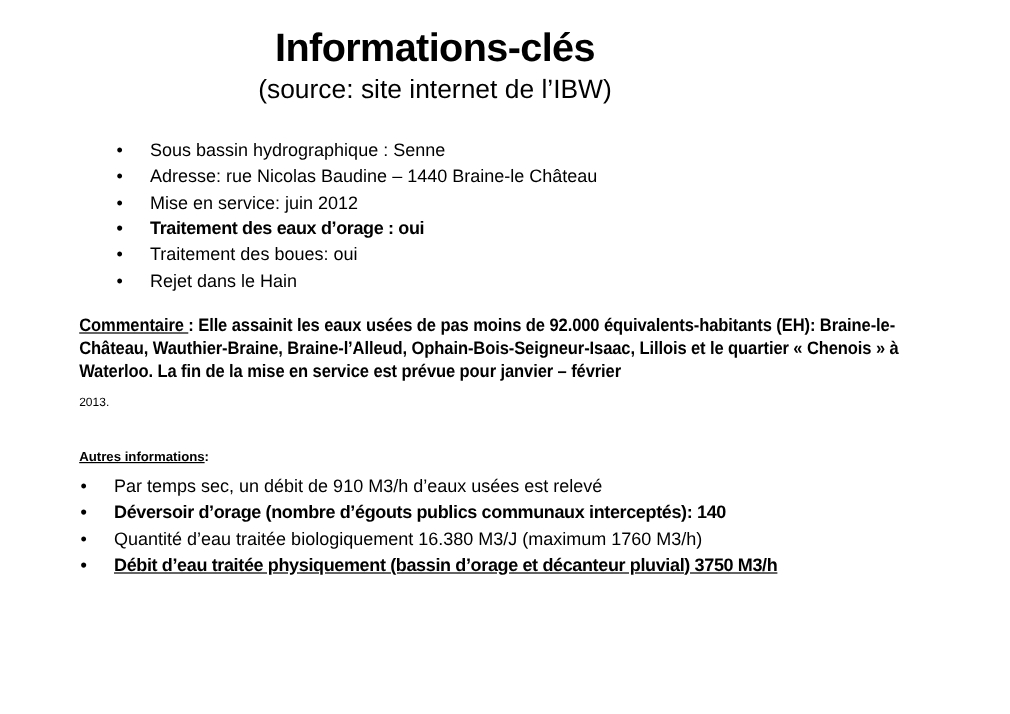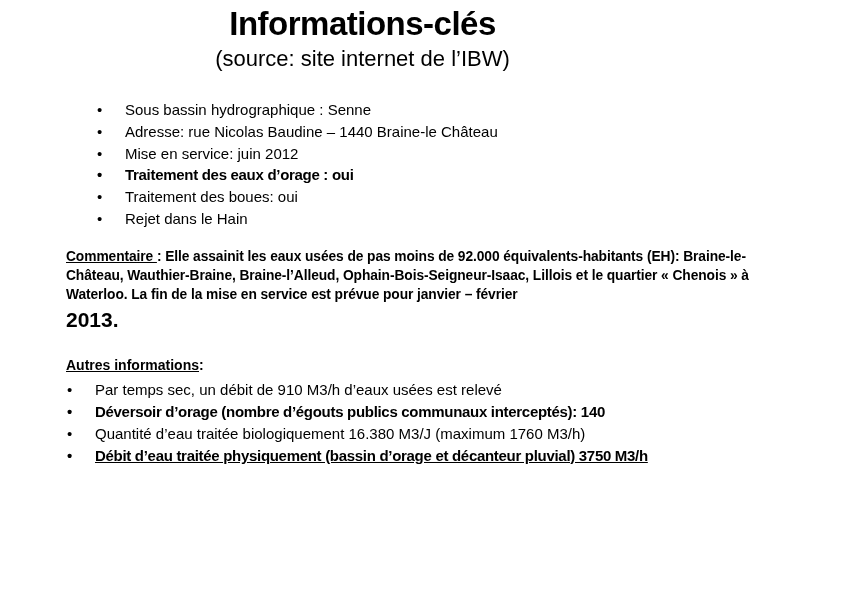--- a/index.html
+++ b/index.html
@@ -12,21 +12,21 @@
     height: 595px;
     overflow: hidden;
     font-family: "Liberation Sans", sans-serif;
     color: #000000;
   }
   .slide {
     position: relative;
     width: 725px;
     height: 595px;
     box-sizing: border-box;
-    padding-top: 4px;
+    padding-top: 20px;
   }
   .title {
     text-align: center;
     font-size: 33px;
     font-weight: 700;
     letter-spacing: -0.5px;
     line-height: 40px;
   }
   .subtitle {
     text-align: center;
@@ -63,27 +63,27 @@
     width: 775px;
     transform: scaleX(0.92);
     transform-origin: 0 0;
     font-size: 15px;
     font-weight: 700;
     line-height: 19.2px;
     letter-spacing: -0.1px;
   }
   .year-line {
     margin: 7px 0 0 66px;
-    font-size: 21px;
-    font-weight: 700;
+    font-size: 10px;
+    font-weight: 400;
     line-height: 19px;
   }
   .section-heading {
     margin: 26px 0 0 66px;
-    font-size: 14px;
+    font-size: 11px;
     font-weight: 700;
     line-height: 21px;
   }
   ul.bottom-list {
     margin-top: 3px;
   }
 </style>
 </head>
 <body style="background: rgb(255, 255, 255); color: rgb(0, 0, 0);">
 

